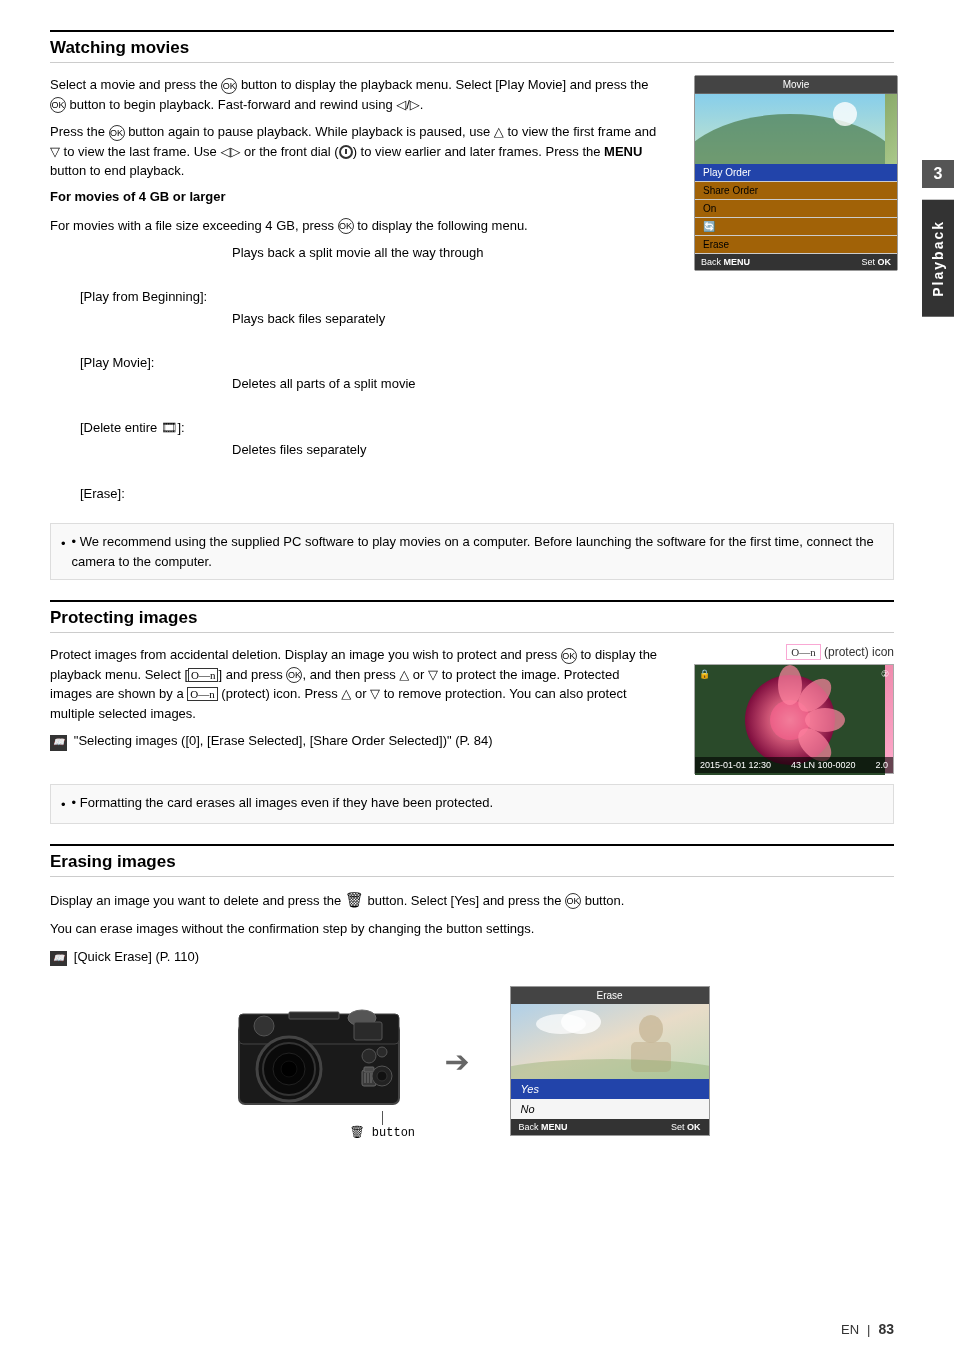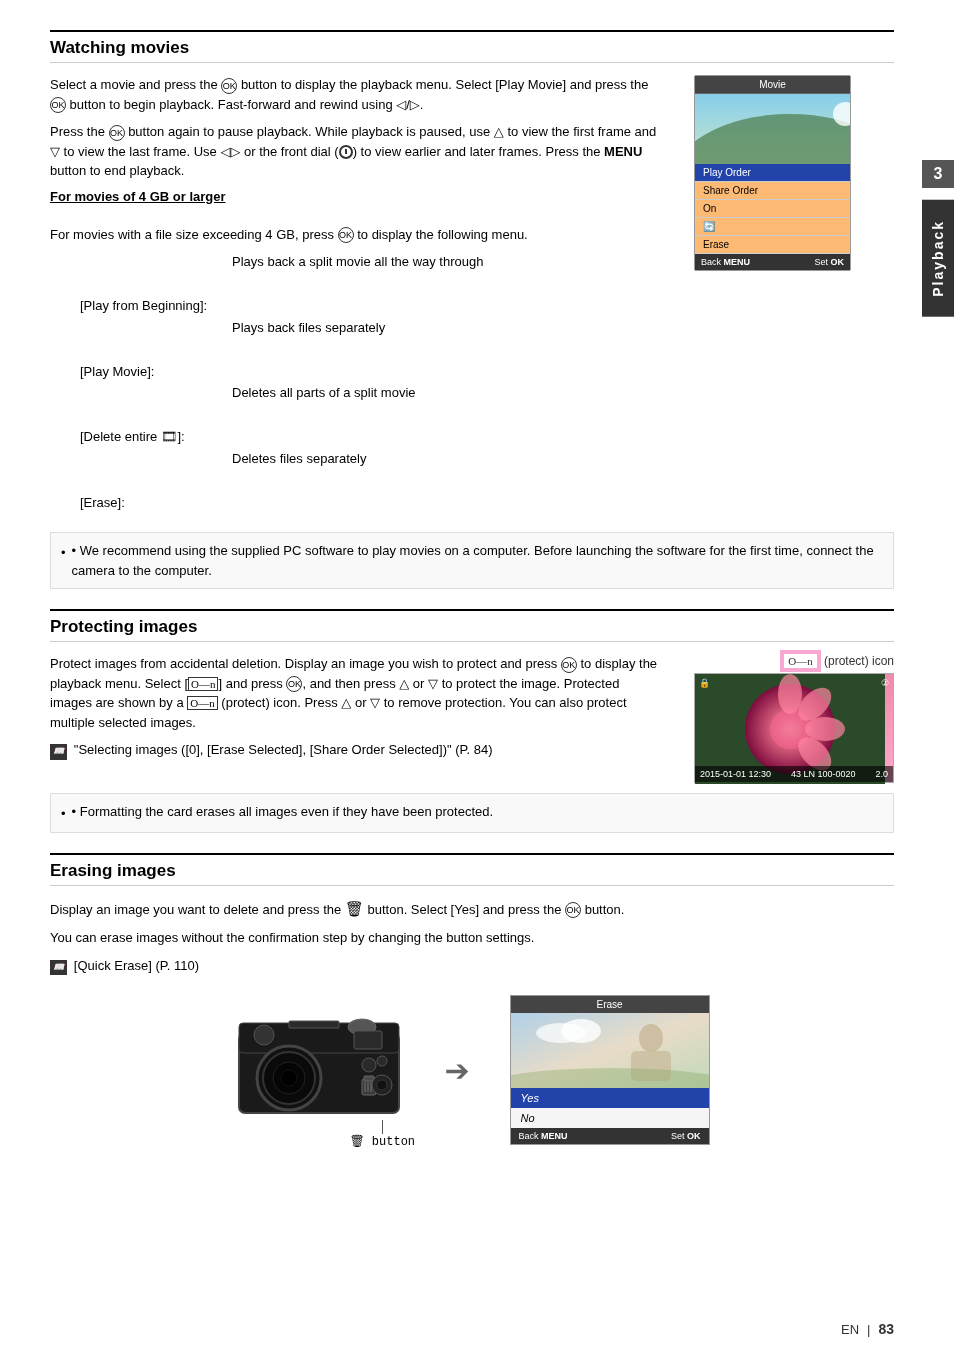--- a/index.html
+++ b/index.html
@@ -82,21 +82,21 @@
 
     .image-col {
       width: 200px;
       flex-shrink: 0;
     }
 
     
     .camera-ui {
       border: 1px solid #999;
       background: #222;
-      width: 157px;
+      width: 204px;
       overflow: hidden;
       border-radius: 2px;
     }
 
     .camera-ui-header {
       background: #444;
       color: #fff;
       font-size: 10px;
       text-align: center;
       padding: 3px;
@@ -111,21 +111,21 @@
 
     .camera-ui-menu {
       background: #eee;
       padding: 0;
     }
 
     .camera-ui-menu-item {
       padding: 3px 8px;
       font-size: 10px;
       border-bottom: 1px solid #ccc;
-      background: #fdba74;
+      background: #a16207;
     }
 
     .camera-ui-menu-item.selected {
       background: #2244aa;
       color: #fff;
     }
 
     .camera-ui-footer {
       background: #333;
       color: #fff;
@@ -137,22 +137,21 @@
 
     
     p {
       margin-bottom: 8px;
       line-height: 1.5;
     }
 
     .bold-header {
       font-weight: bold;
       font-size: 13px;
-      margin-bottom: 21px;
-      text-decoration: underline;
+      margin-bottom: 12px;
     }
 
     .menu-table {
       margin-left: 30px;
       margin-bottom: 10px;
     }
 
     .menu-table-row {
       display: flex;
       margin-bottom: 2px;
@@ -444,21 +443,21 @@
         <p>
           Protect images from accidental deletion. Display an image you wish to protect and press <span class="ok-circle">OK</span> to display the playback menu. Select [<span style="font-family: serif; border: 1px solid #333; padding: 0 2px; font-size: 11px;">O—​n</span>] and press <span class="ok-circle">OK</span>, and then press △ or ▽ to protect the image. Protected images are shown by a <span style="font-family: serif; border: 1px solid #333; padding: 0 2px; font-size: 11px;">O—​n</span> (protect) icon. Press △ or ▽ to remove protection. You can also protect multiple selected images.
         </p>
         <p>
           <span style="display:inline-block; background:#333; color:#fff; font-size:9px; padding:1px 3px; margin-right:3px; font-style: italic;">📖</span>
           "Selecting images ([0], [Erase Selected], [Share Order Selected])" (P. 84)
         </p>
       </div>
       <div class="image-col">
         <div class="protect-icon-area">
-          <span style="font-family:serif; border:4px solid #f9a8d4; padding:1px 4px; font-size:11px;">O—n</span> (protect) icon
+          <span style="font-family:serif; border:1px solid #f9a8d4; padding:1px 4px; font-size:11px;">O—n</span> (protect) icon
         </div>
         <div class="protect-camera-image">
           <svg width="190" height="110" viewBox="0 0 190 110">
             <defs>
               <radialGradient id="roseGrad" cx="50%" cy="50%" r="50%">
                 <stop offset="0%" style="stop-color:#ffb6c1"></stop>
                 <stop offset="50%" style="stop-color:#e75480"></stop>
                 <stop offset="100%" style="stop-color:#8b0040"></stop>
               </radialGradient>
             </defs>

